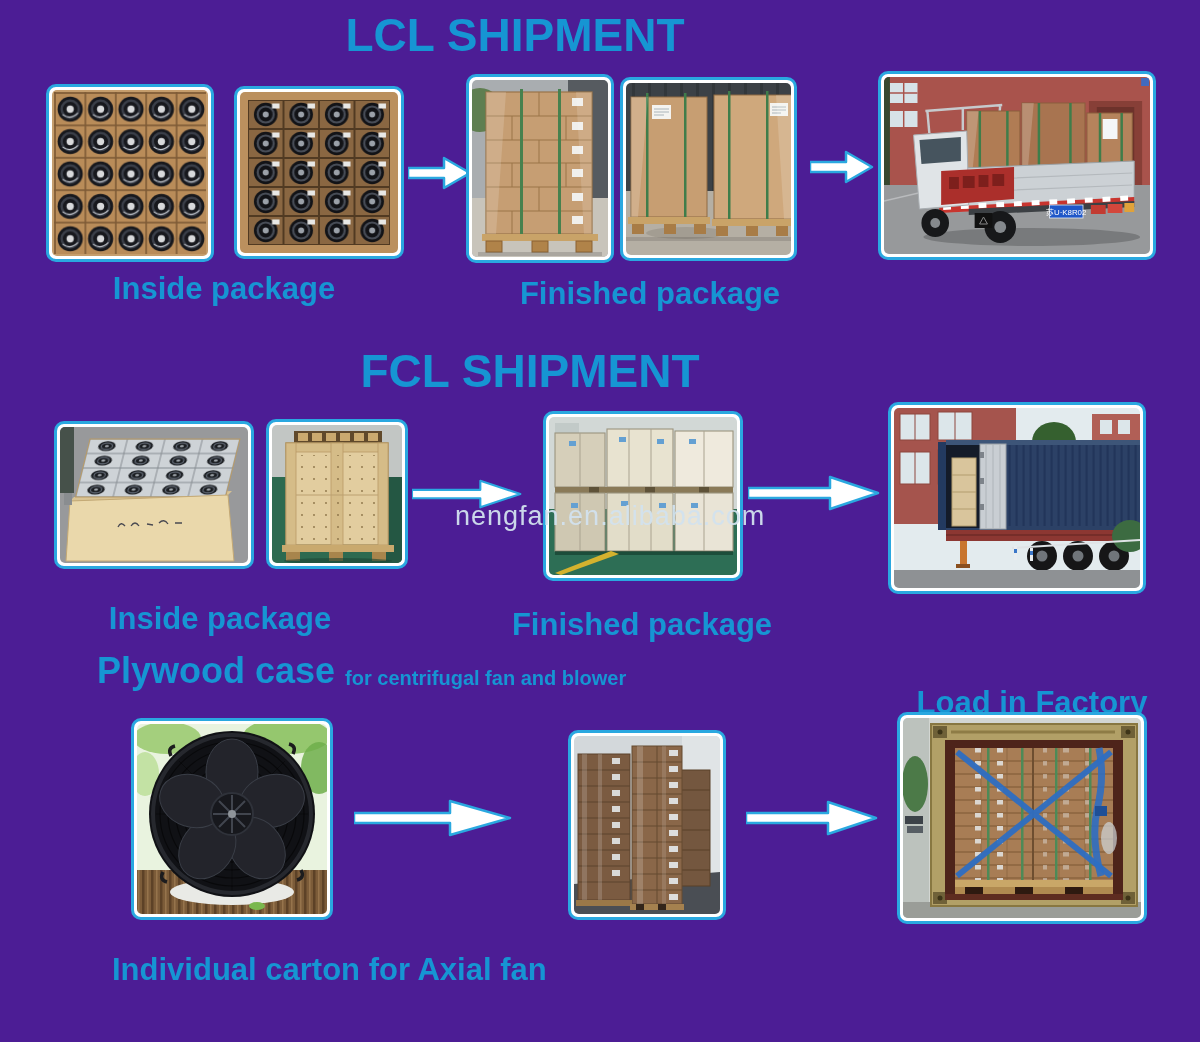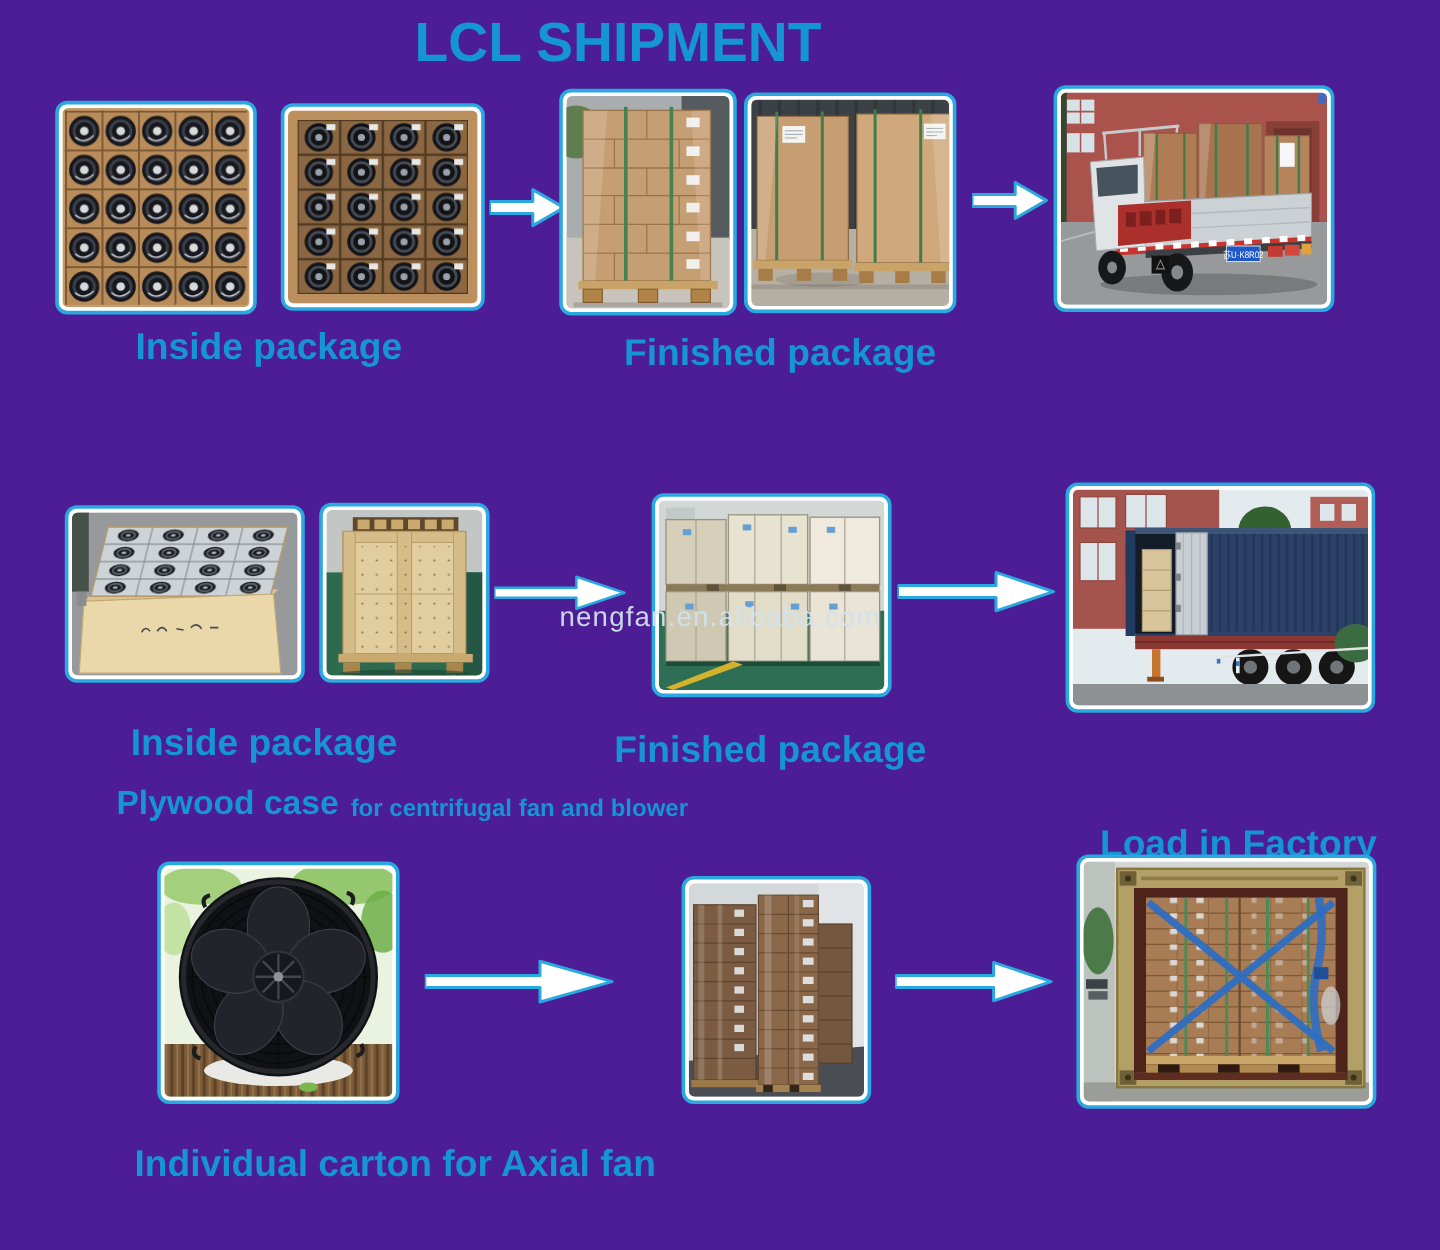--- a/index.html
+++ b/index.html
@@ -8,23 +8,23 @@
   .title{position:absolute;color:#1695d3;font-weight:800;font-size:46px;letter-spacing:0px;
          text-align:center;white-space:nowrap;}
   .label{position:absolute;color:#1695d3;font-weight:700;font-size:31px;white-space:nowrap;
          text-align:center;}
   .photo{position:absolute;border:3px solid #2aa8e0;border-radius:10px;background:#ffffff;
          padding:3px;box-sizing:border-box;overflow:hidden;}
   .photo svg{display:block;width:100%;height:100%;border-radius:5px;}
   .arrow{position:absolute;}
   .arrow svg{display:block;width:100%;height:100%;}
   .arrow polygon{fill:#ffffff;stroke:#2aa8e0;stroke-width:2.5;stroke-linejoin:round;}
-  .watermark{position:absolute;color:rgba(210,226,238,0.95);font-size:23px;font-weight:400;
+  .watermark{position:absolute;color:rgba(210,226,238,0.95);font-size:27px;font-weight:400;
              letter-spacing:1px;z-index:5;white-space:nowrap;}
-  .plylead{font-size:28px;}
+  .plylead{font-size:36px;}
   .plyrest{font-size:20px;position:relative;top:2px;margin-left:10px;}
 </style>
 </head>
 <body>
 
 <div id="canvas">
 
   <div class="title" style="left:280px;top:8px;width:470px;">LCL SHIPMENT</div>
 
   <figure class="photo" style="left:46px;top:84px;width:168px;height:178px;margin:0;">
@@ -134,21 +134,21 @@
       <rect x="0" y="154" width="165" height="4" fill="#000000" opacity="0.12"></rect>
     </svg>
   </figure>
 
   <div class="arrow" style="left:810px;top:150px;width:64px;height:34px;">
     <svg viewBox="0 0 64 34">
         <polygon points="0,12 36,12 36,2 62,17 36,32 36,22 0,22"></polygon>
       </svg>
   </div>
 
-  <figure class="photo" style="left:878px;top:71px;width:234px;height:189px;margin:0;">
+  <figure class="photo" style="left:878px;top:71px;width:278px;height:189px;margin:0;">
     <svg viewBox="0 0 270 177" preserveAspectRatio="none">
       <rect width="270" height="108" fill="#a9534c"></rect>
       <rect x="208" y="24" width="54" height="84" fill="#873f37"></rect>
         <rect x="216" y="30" width="38" height="78" fill="#6d322b"></rect>
       <g fill="#d7e2e8">
           <rect x="6" y="6" width="28" height="20"></rect>
           <rect x="6" y="34" width="28" height="16"></rect>
         </g>
       <path d="M20 6v20 M6 16h28 M20 34v16" stroke="#a9534c" stroke-width="1.5"></path>
       <rect width="6" height="108" fill="#37472f"></rect>
@@ -199,20 +199,21 @@
         </g>
       <rect x="168" y="128" width="34" height="13" fill="#1f57c8" stroke="#e8eef5" stroke-width="0.8"></rect>
       <text x="185" y="138" font-size="8" fill="#ffffff" text-anchor="middle" font-family="Liberation Sans, sans-serif">苏U·K8R02</text>
       <rect x="261" y="1" width="8" height="8" fill="#2f6fd4" opacity="0.85"></rect>
     </svg>
   </figure>
 
   <div class="label" style="left:74px;top:271px;width:300px;">Inside package</div>
   <div class="label" style="left:500px;top:276px;width:300px;">Finished package</div>
 
+  <div class="title" style="left:290px;top:344px;width:480px;">FCL SHIPMENT</div>
 
   <figure class="photo" style="left:54px;top:421px;width:200px;height:148px;margin:0;">
     <svg viewBox="0 0 188 136" preserveAspectRatio="none">
       <defs>
         <pattern id="pF" width="37.5" height="14.5" patternUnits="userSpaceOnUse">
           <rect width="37.5" height="14.5" fill="#ced3d7" stroke="#878d93" stroke-width="1"></rect>
           <ellipse cx="18.7" cy="7.2" rx="8.6" ry="5" fill="#1a1d21"></ellipse>
           <ellipse cx="18.7" cy="7.2" rx="5.6" ry="3.2" fill="none" stroke="#5e6570" stroke-width="1.4"></ellipse>
           <ellipse cx="18.7" cy="7.2" rx="2" ry="1.1" fill="#a9afb5"></ellipse>
         </pattern>

